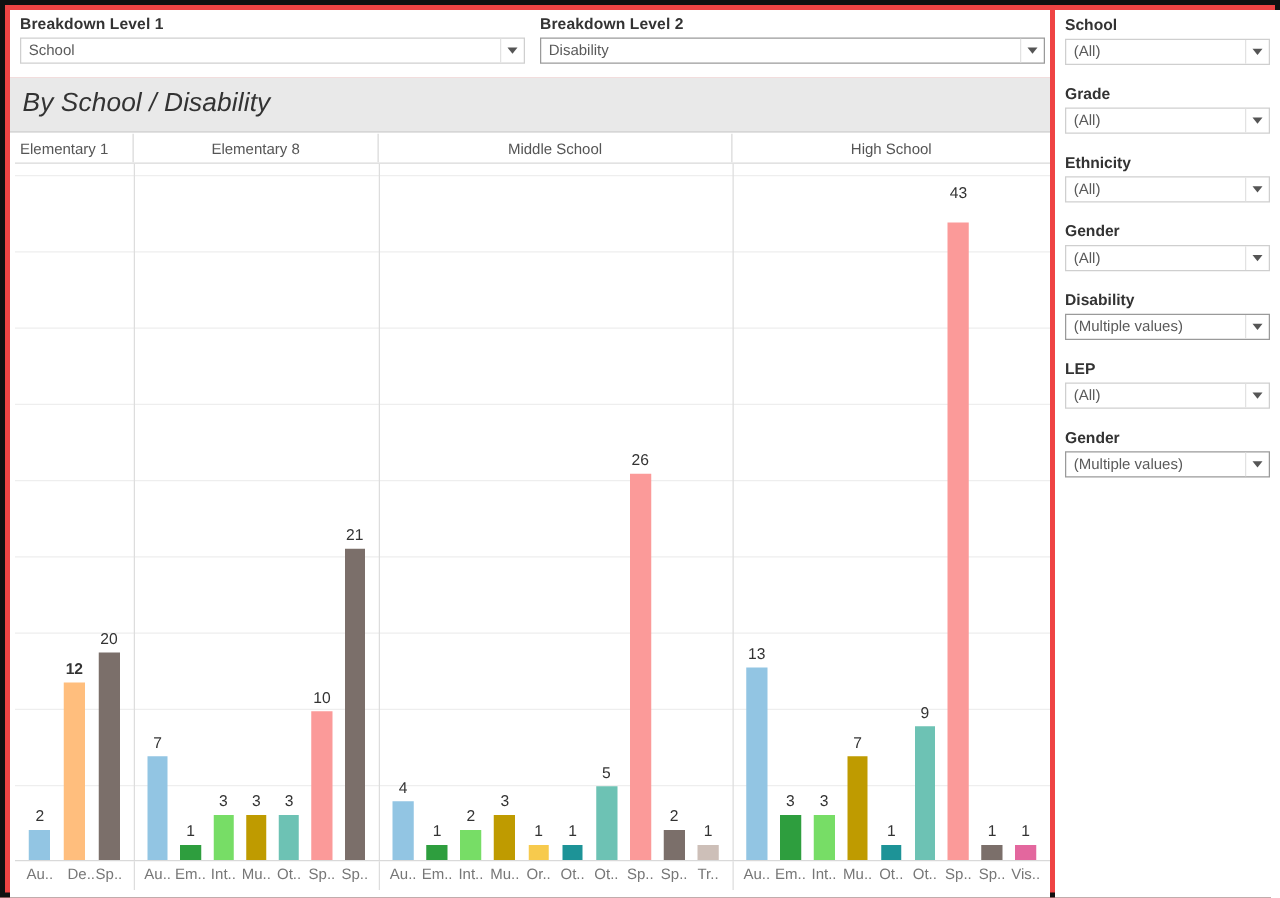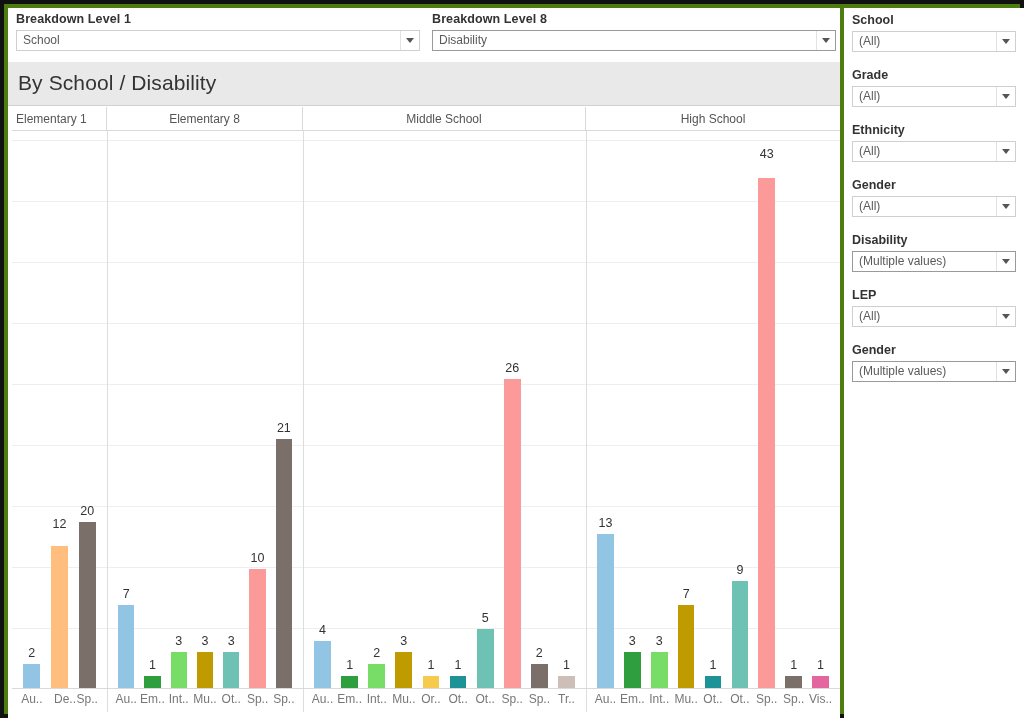--- a/index.html
+++ b/index.html
@@ -5,21 +5,21 @@
   * { box-sizing: border-box; }
   html, body { margin:0; padding:0; }
   body {
     width:1024px; height:718px;
     font-family: "Liberation Sans", sans-serif;
     background:#ffffff;
     overflow:hidden;
   }
   .frame {
     position:absolute; left:0; top:0; width:1024px; height:718px;
-    border:4px solid #111; background:#4d7c0f;
+    border:4px solid #111; background:#ef4444;
   }
   
   .topbar { position:absolute; left:4px; top:4px; width:832px; height:54px; background:#fff; }
   .ctrl { position:absolute; }
   .ctrl-label {
     font-size:12.5px; font-weight:bold; color:#333; letter-spacing:.1px;
     line-height:14px; margin-bottom:4px;
   }
   .dropdown {
     position:relative; height:21px; border:1px solid #cfcfcf; background:#fff;
@@ -36,21 +36,21 @@
   .caret {
     width:0;height:0;border-left:4px solid transparent;border-right:4px solid transparent;
     border-top:5px solid #555;
   }
   .dropdown.strong { border-color:#9a9a9a; }
 
   
   .chartpanel { position:absolute; left:4px; top:58px; width:832px; height:656px; background:#fff; }
   .chart-title-bar {
     position:absolute; left:0; top:0; width:832px; height:44px;
-    background:#e9e9e9; border-bottom:1px solid #d0d0d0;
+    background:#e9e9e9; border-bottom:1px solid #d0d0d0;font-style:italic;
   }
   .chart-title {
     position:absolute; left:10px; top:9px; font-size:21px; color:#333;
     font-family:"Liberation Sans", sans-serif; letter-spacing:.1px;
   }
   .group-header-row { position:absolute; left:4px; top:45px; width:828px; height:23px;text-align:center; }
   .group-header {
     position:absolute; top:0; height:23px; border-right:1px solid #d9d9d9;
     display:flex; align-items:center; justify-content:center;
     font-size:12px; color:#555;
@@ -95,21 +95,21 @@
       <div class="ctrl-label">Breakdown Level 1</div>
       <div class="dropdown">
         <span class="val">School</span>
         <span class="arrowbox">
           <span class="caret"></span>
         </span>
       </div>
     </div>
 
     <div class="ctrl" id="ctrl1" style="left:424px; top:4px; width:404px;">
-      <div class="ctrl-label">Breakdown Level 8</div>
+      <div class="ctrl-label">Breakdown Level 2</div>
       <div class="dropdown strong">
         <span class="val">Disability</span>
         <span class="arrowbox">
           <span class="caret"></span>
         </span>
       </div>
     </div>
   </div>
 
   <div class="chartpanel">
@@ -130,21 +130,21 @@
         <div class="gridline" style="top: 375px;"></div>
         <div class="gridline" style="top: 314px;"></div>
         <div class="gridline" style="top: 253px;"></div>
         <div class="gridline" style="top: 192px;"></div>
         <div class="gridline" style="top: 131px;"></div>
         <div class="gridline" style="top: 70px;"></div>
         <div class="gridline" style="top: 9px;"></div>
         <div class="bar" style="left: 11.2567px; width: 17.1533px; height: 23.7447px; background: rgb(146, 197, 227);"></div>
         <div class="barlabel" style="left: 19.8333px; top: 515.255px;">2</div>
         <div class="bar" style="left: 38.9233px; width: 17.1533px; height: 142.468px; background: rgb(255, 190, 125);"></div>
-        <div class="barlabel" style="left: 47.5px; top: 386px;">12</div>
+        <div class="barlabel" style="left: 47.5px; top: 397px; font-weight: bold;">12</div>
         <div class="bar" style="left: 66.59px; width: 17.1533px; height: 166.213px; background: rgb(123, 111, 106);"></div>
         <div class="barlabel" style="left: 75.1667px; top: 372.787px;">20</div>
         <div class="groupdiv" style="left: 95px;"></div>
         <div class="bar" style="left: 105.994px; width: 16.2971px; height: 83.1064px; background: rgb(146, 197, 227);"></div>
         <div class="barlabel" style="left: 114.143px; top: 455.894px;">7</div>
         <div class="bar" style="left: 132.28px; width: 16.2971px; height: 11.8723px; background: rgb(46, 158, 62);"></div>
         <div class="barlabel" style="left: 140.429px; top: 527.128px;">1</div>
         <div class="bar" style="left: 158.566px; width: 16.2971px; height: 35.617px; background: rgb(119, 221, 102);"></div>
         <div class="barlabel" style="left: 166.714px; top: 503.383px;">3</div>
         <div class="bar" style="left: 184.851px; width: 16.2971px; height: 35.617px; background: rgb(191, 155, 0);"></div>

